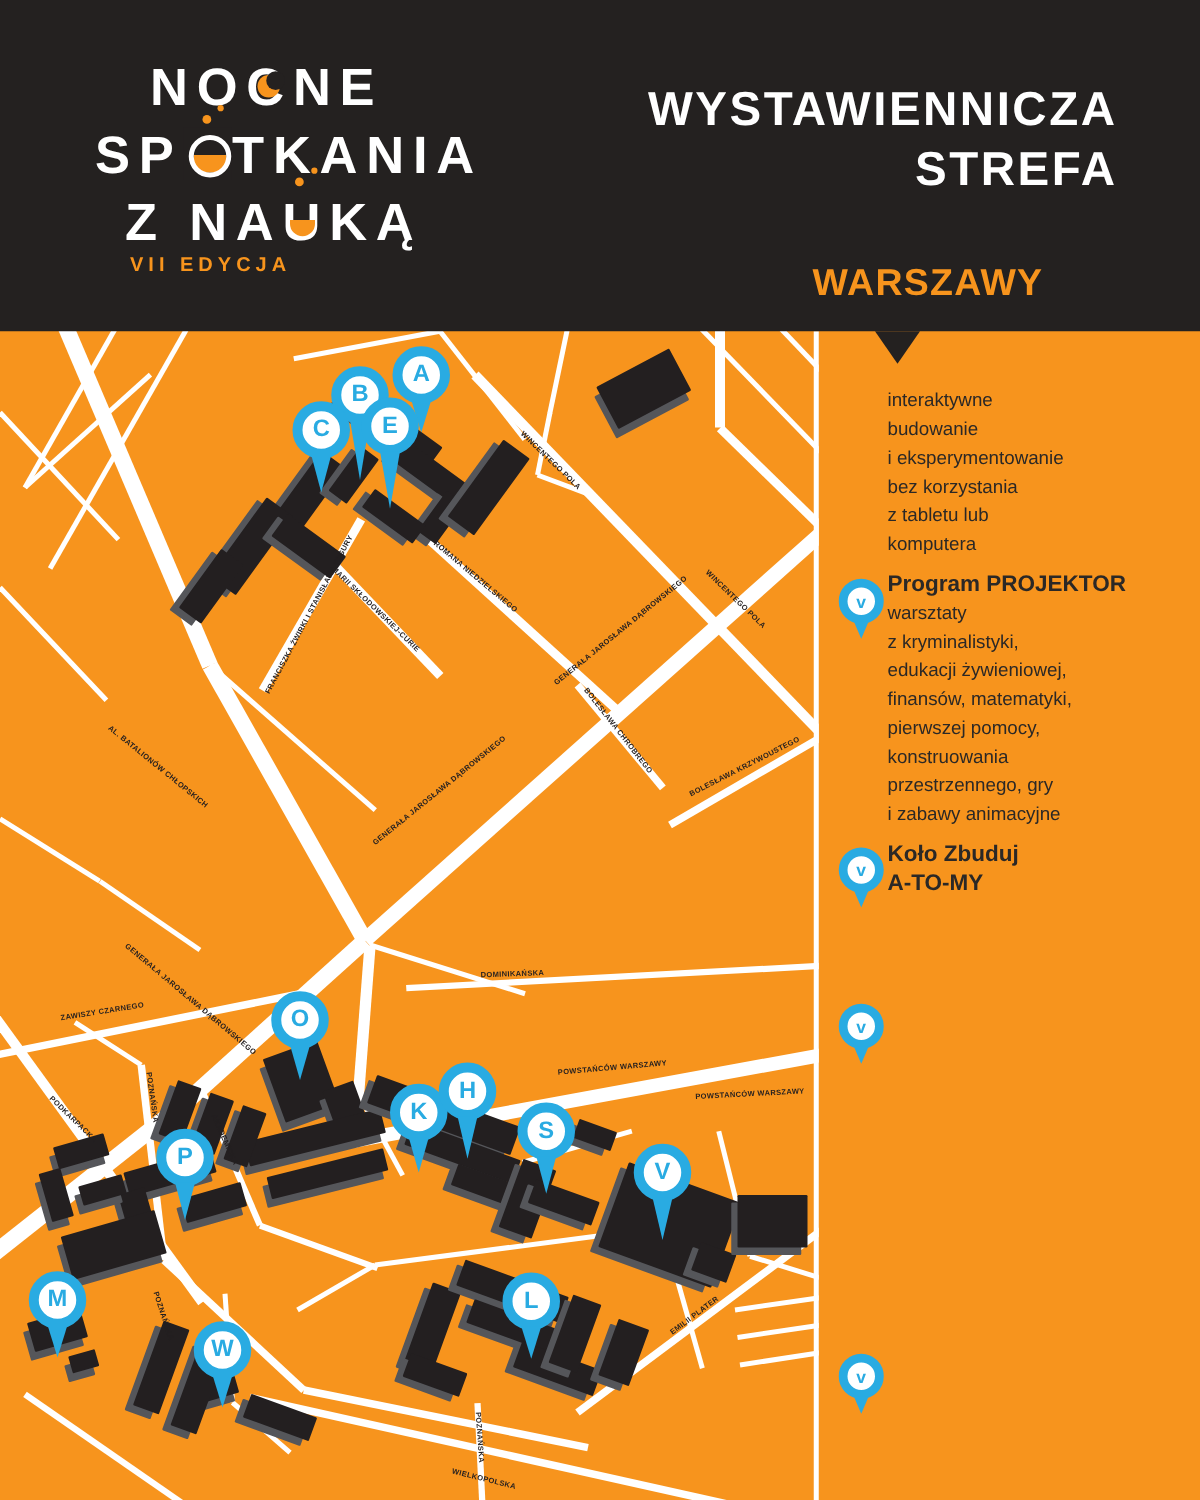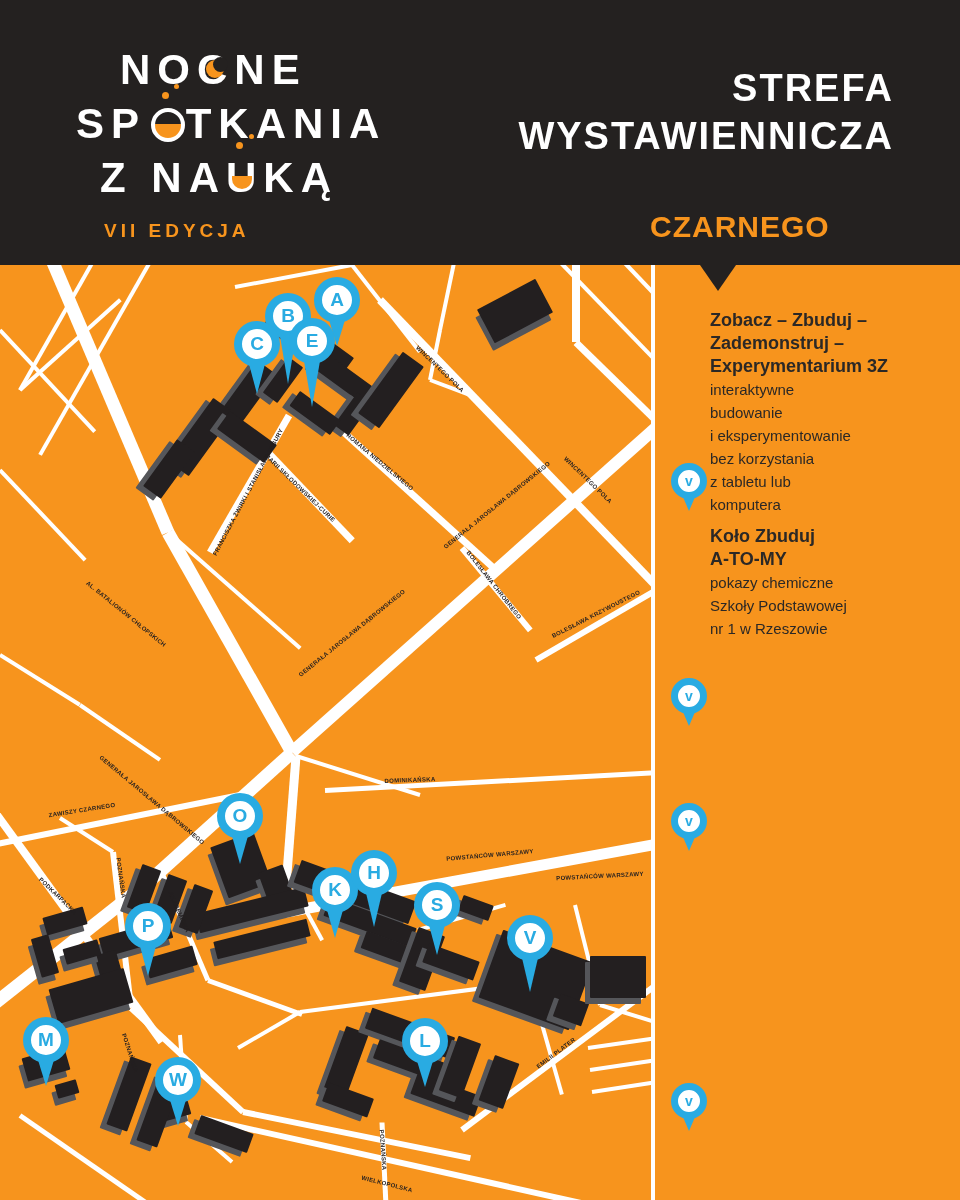--- a/index.html
+++ b/index.html
@@ -8,21 +8,21 @@
     background:var(--orange,#F7941D);
     font-family:"Liberation Sans",sans-serif;
   }
   
   .hdr{position:absolute;left:0;top:0;width:960px;height:265px;background:var(--dark,#242120);z-index:5;}
   .logo{position:absolute;left:0;top:0;width:430px;height:265px;}
   .logo-l{position:absolute;color:#fff;font-weight:bold;font-size:42px;letter-spacing:7px;white-space:nowrap;}
   .l1{left:120px;top:46px;}
   .l2{left:76px;top:100px;}
   .l3{left:100px;top:154px;}
-  .edition{position:absolute;left:104px;top:204px;color:var(--orange,#F7941D);font-weight:bold;font-size:19px;letter-spacing:4px;margin-top:16px;}
+  .edition{position:absolute;left:104px;top:204px;color:var(--orange,#F7941D);font-weight:bold;font-size:16px;letter-spacing:4px;}
   .moon{position:absolute;left:206px;top:60px;width:18px;height:18px;border-radius:50%;background:var(--orange,#F7941D);}
   .moon::after{content:"";position:absolute;left:7px;top:-3px;width:15px;height:15px;border-radius:50%;background:var(--dark,#242120);}
   .flask-patch{position:absolute;left:147px;top:102px;width:38px;height:42px;background:var(--dark,#242120);}
   .flask{position:absolute;left:151px;top:108px;width:26px;height:26px;border:4px solid #fff;border-radius:50%;
          background:linear-gradient(180deg,var(--dark,#242120) 46%,var(--orange,#F7941D) 46%);}
   .bub{position:absolute;border-radius:50%;background:var(--orange,#F7941D);}
   .bub1{left:162px;top:92px;width:7px;height:7px;}
   .bub2{left:174px;top:84px;width:5px;height:5px;}
   .bub3{left:236px;top:142px;width:7px;height:7px;}
   .bub4{left:249px;top:134px;width:5px;height:5px;}
@@ -241,44 +241,49 @@
       <div class="pin" style="left: 402px; top: 1018px;">
         <div class="pin-c">L</div>
         <div class="pin-t" style="border-top-width: 26px;"></div>
       </div>
     </div>
 
   <div class="divider"></div>
 
   <aside class="sidebar">
       <div class="sb-item">
-        <div class="sb-title">Zobacz – Zbuduj –
-Zademonstruj –
-Experymentarium 3Z</div>
         <div class="sb-body">interaktywne
 budowanie
 i eksperymentowanie
 bez korzystania
 z tabletu lub
 komputera</div>
       </div>
       <div class="sb-pin" style="top: 198px;">
         <div class="c">v</div>
         <div class="t"></div>
       </div>
+      <div class="sb-item">
+        <div class="sb-title">Program PROJEKTOR</div>
+        <div class="sb-body">warsztaty
+z kryminalistyki,
+edukacji żywieniowej,
+finansów, matematyki,
+pierwszej pomocy,
+konstruowania
+przestrzennego, gry
+i zabawy animacyjne</div>
+      </div>
       <div class="sb-pin" style="top: 413px;">
         <div class="c">v</div>
         <div class="t"></div>
       </div>
       <div class="sb-item">
         <div class="sb-title">Koło Zbuduj
 A-TO-MY</div>
-        <div class="sb-body">pokazy chemiczne
-Szkoły Podstawowej
-nr 1 w Rzeszowie</div>
       </div>
       <div class="sb-pin" style="top: 538px;">
         <div class="c">v</div>
         <div class="t"></div>
       </div>
       <div class="sb-item">
       </div>
       <div class="sb-pin" style="top: 818px;">
         <div class="c">v</div>
         <div class="t"></div>
@@ -294,20 +299,20 @@
       <span class="moon"></span>
       <span class="flask-patch"></span>
       <span class="flask"></span>
       <span class="bub bub1"></span>
       <span class="bub bub2"></span>
       <span class="bub bub3"></span>
       <span class="bub bub4"></span>
       <span class="u-fill"></span>
     </div>
     <div class="title">
+      <div class="t-line">WYSTAWIENNICZA</div>
       <div class="t-line">STREFA</div>
-      <div class="t-line">WYSTAWIENNICZA</div>
     </div>
-    <div class="attr">CZARNEGO</div>
+    <div class="attr">WARSZAWY</div>
   </header>
   <div class="hdr-tri"></div>
 
 </div>
 
 </body></html>

